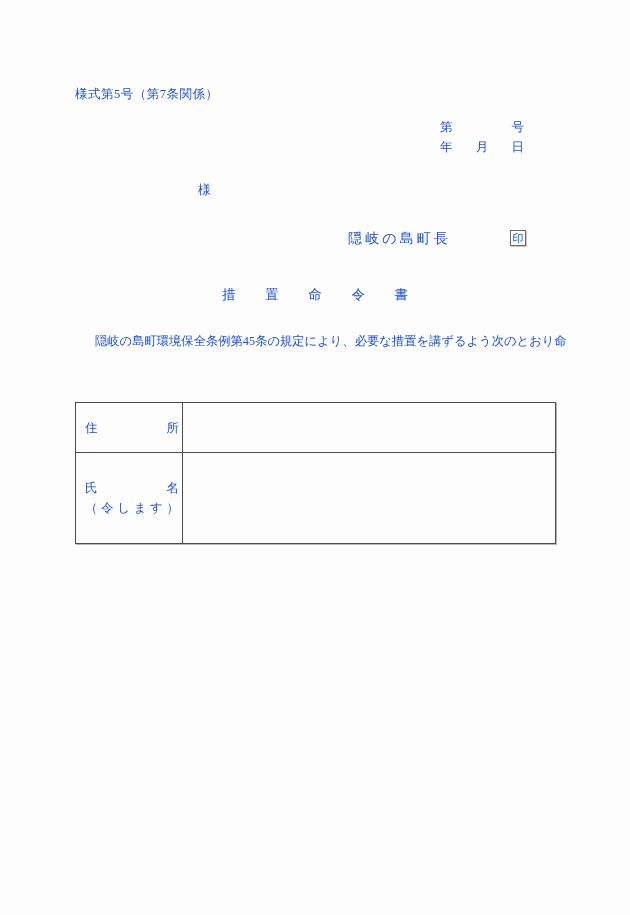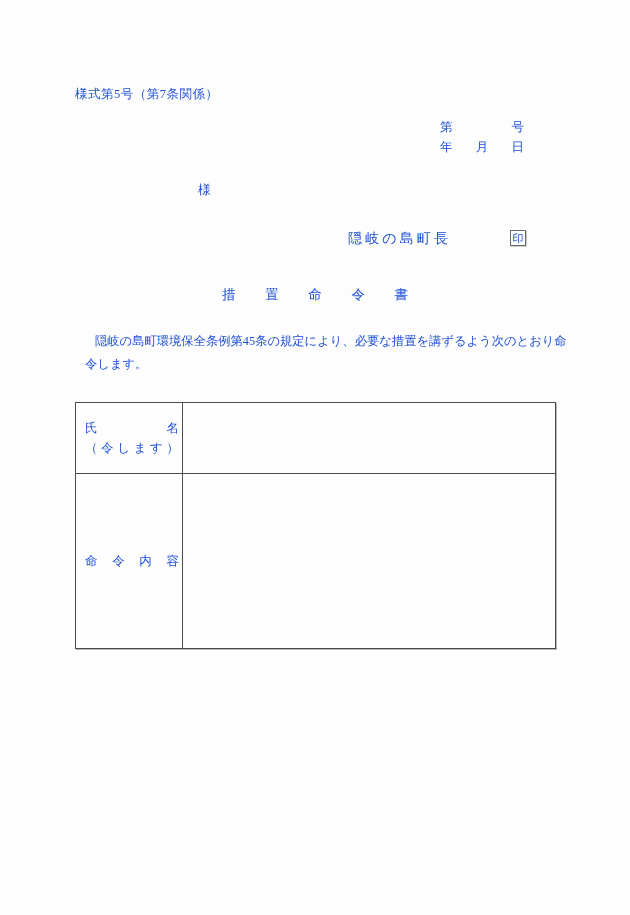--- a/index.html
+++ b/index.html
@@ -124,38 +124,37 @@
   <div class="abs issuer">隠岐の島町長</div>
 
   <div class="abs seal-box">
     <span>印</span>
   </div>
 
   <div class="abs doc-title">措置命令書</div>
 
   <div class="abs body-par">
     <div class="body-line first">隠岐の島町環境保全条例第45条の規定により、必要な措置を講ずるよう次のとおり命</div>
-    <div class="body-line">令します。</div>
   </div>
 
   <table class="order-table">
     <colgroup>
       <col style="width:107px">
       <col>
     </colgroup>
     <tbody>
-    <tr style="height:71px">
+        <tr style="height:50px">
+      <td>
+        <div class="jlabel">住所</div>
+      </td>
+      <td></td>
+    </tr>
+    <tr style="height:91px">
       <td>
         <div class="jlabel">氏名</div>
         <div class="jlabel">（令します）</div>
-      </td>
-      <td></td>
-    </tr>
-    <tr style="height:175px">
-      <td>
-        <div class="jlabel">命令内容</div>
       </td>
       <td></td>
     </tr>
   </tbody>
     </table>
 
 </div>
 
 </body></html>

